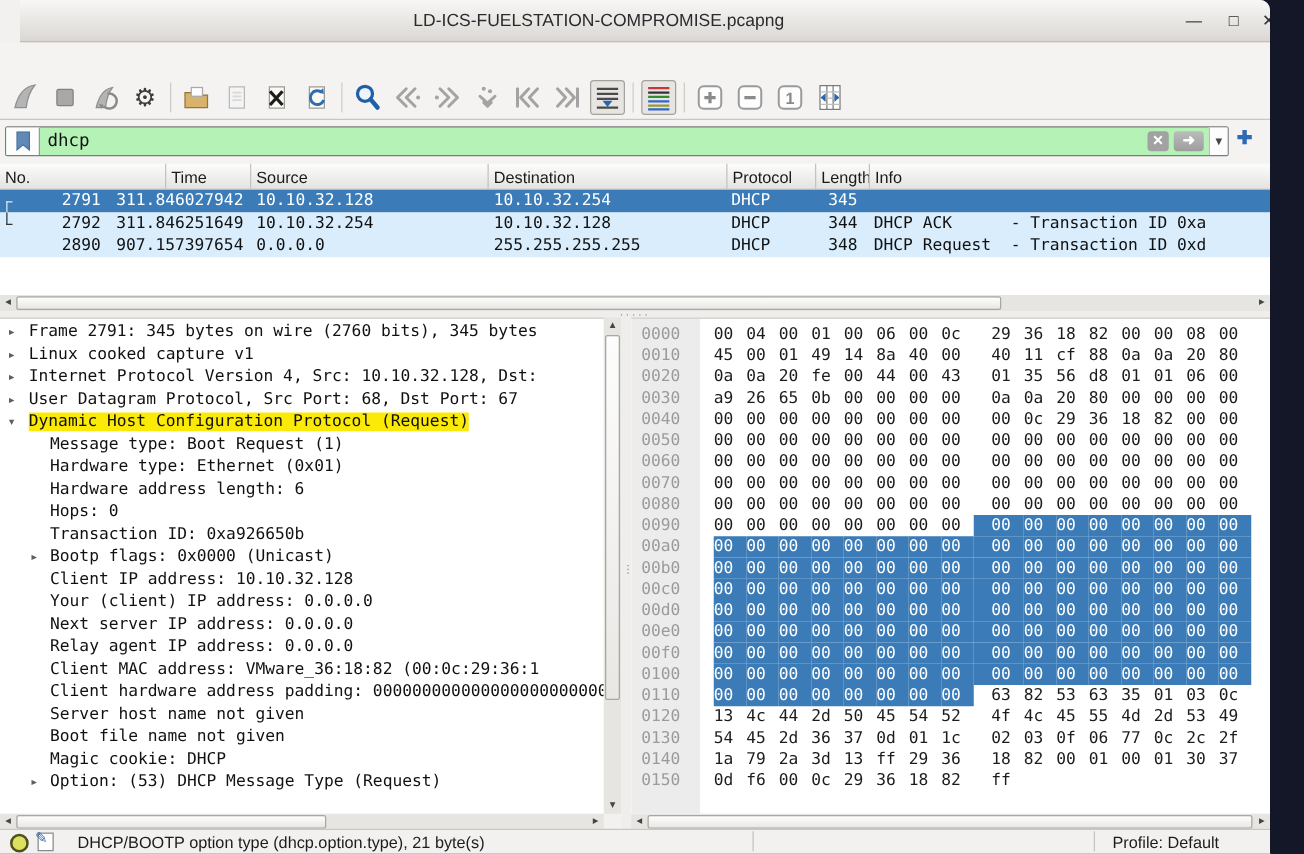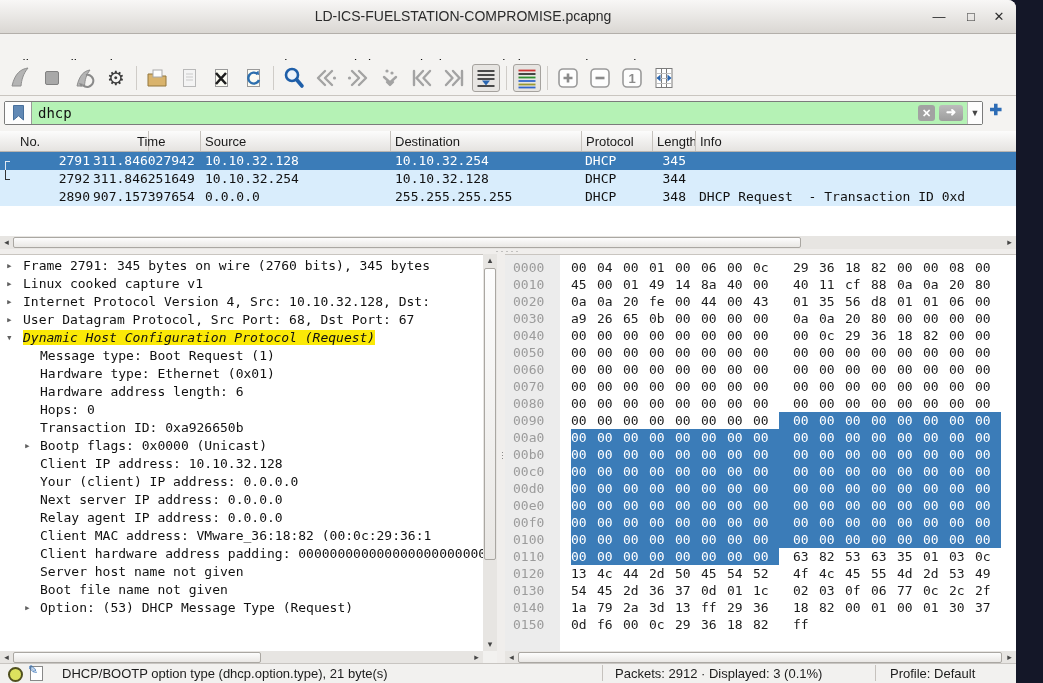--- a/index.html
+++ b/index.html
@@ -4,21 +4,21 @@
 <style>
   html,body{margin:0;padding:0;}
   body{width:1043px;height:683px;position:relative;overflow:hidden;
        font-family:"Liberation Sans", sans-serif;background:var(--desktop,#141728);}
 
   
   #win{position:absolute;left:0;top:0;width:1016px;height:683px;background:#f2f1ef;
        border-top-right-radius:8px;overflow:hidden;}
 
   
-  #titlebar{position:absolute;left:0;top:0;width:100%;height:33px;
+  #titlebar{position:absolute;left:16px;top:0;width:100%;height:33px;
     background:linear-gradient(#f8f7f6,#dad7d3);border-bottom:1px solid #b3afaa;}
   #title{position:absolute;left:0;right:90px;top:0;height:33px;line-height:33px;
     text-align:center;font-size:14px;color:#2b2b2b;}
   .winbtn{position:absolute;top:0;width:30px;height:33px;line-height:33px;text-align:center;
     color:#2e2e2e;font-size:13px;}
   #btn-min{right:62px}#btn-max{right:30px}#btn-close{right:2px}
 
   
   #menubar{position:absolute;left:0;top:34px;width:100%;height:26px;background:#f4f3f1;
     display:flex;align-items:center;padding-left:4px;box-sizing:border-box;font-size:14px;color:#111;}
@@ -54,21 +54,21 @@
   #plheader{position:absolute;left:0;top:131px;width:100%;height:21px;
     background:linear-gradient(#fcfcfc,#e5e3e0);border-bottom:1px solid #b9b5b0;box-sizing:border-box;}
   .hc{position:absolute;top:0;bottom:0;border-right:1px solid #c6c2bd;padding:3px 0 0 4px;
     box-sizing:border-box;font-size:13px;color:#1a1a1a;overflow:hidden;}
   #plrows{position:absolute;left:0;top:152px;width:100%;height:54px;background:#fff;}
   #plwhite{position:absolute;left:0;top:206px;width:100%;height:30px;background:#fff;}
   .prow{position:relative;height:18px;line-height:18px;font-family:"DejaVu Sans Mono",monospace;
     font-size:13px;background:var(--row-blue,#d9edfc);color:#111;}
   .prow.psel{background:var(--sel-blue,#3b7cb8);color:#fff;}
   .pcell{position:absolute;top:0;white-space:pre;}
-  .pc-no{left:40px;width:50px;text-align:right;}
+  .pc-no{left:40px;width:50px;text-align:center;}
   .pc-time{left:93px;} .pc-src{left:205px;} .pc-dst{left:395px;} .pc-proto{left:585px;}
   .pc-len{left:640px;width:46px;text-align:right;}
   .pc-info{left:699px;right:0;overflow:hidden;}
   .brk{position:absolute;left:5px;width:5px;box-sizing:border-box;}
   .brk.t{top:9px;bottom:0;border-top:1px solid #dfe8f2;border-left:1px solid #dfe8f2;}
   .brk.b{top:0;height:10px;border-bottom:1px solid #333;border-left:1px solid #333;}
 
   
   .sb{position:absolute;background:#e7e5e2;}
   .sb .thumb{position:absolute;background:linear-gradient(#fdfdfd,#e9e7e4);
@@ -88,21 +88,21 @@
     writing-mode:vertical-lr;}
 
   
   #details{position:absolute;left:0;top:254px;width:483px;height:397px;background:#fff;
     overflow:hidden;border-top:1px solid #c9c5c0;box-sizing:border-box;padding-top:2px;}
   .tl{position:relative;height:18px;line-height:18px;white-space:pre;
     font-family:"DejaVu Sans Mono",monospace;font-size:13px;color:#111;}
   .tl .ar{position:absolute;color:#5f5f5f;font-size:11px;}
   .tl.i0{padding-left:23px;} .tl.i0 .ar{left:6px;}
   .tl.i1{padding-left:40px;} .tl.i1 .ar{left:24px;}
-  .tx.hl{background:var(--hl-yellow,#fbe907);font-style:italic;}
+  .tx.hl{background:var(--hl-yellow,#fbe907);}
 
   
   #hex{position:absolute;left:505px;top:254px;width:511px;height:397px;background:#fff;
     overflow:hidden;border-top:1px solid #c9c5c0;box-sizing:border-box;padding-top:4px;}
   #hexgutter{position:absolute;left:0;top:0;width:55px;height:100%;background:#ececec;}
   .hx{position:relative;height:17px;line-height:17px;white-space:pre;
     font-family:"DejaVu Sans Mono",monospace;font-size:13px;color:#1c1c1c;}
   .hx .off{position:absolute;left:8px;color:#9b9b9b;}
   .hx .bytes{position:absolute;left:66px;top:0;}
   .hb{display:inline-block;width:26px;}
@@ -289,21 +289,21 @@
       </span>
       <input id="filter-input" type="text" value="dhcp" style="">
       <span id="clear-btn">✕</span>
       <span id="apply-btn">➜</span>
       <span id="filter-caret">▼</span>
     </div>
     <span id="add-filter-btn">✚</span>
   </div>
 
   <div id="plheader">
-    <div class="hc" style="left:16px;width:133px">No.</div>
+    <div class="hc" style="left:0;width:133px">No.</div>
     <div class="hc" style="left:133px;width:68px">Time</div>
     <div class="hc" style="left:201px;width:190px">Source</div>
     <div class="hc" style="left:391px;width:191px">Destination</div>
     <div class="hc" style="left:582px;width:71px">Protocol</div>
     <div class="hc" style="left:653px;width:43px">Length</div>
     <div class="hc" style="left:696px;right:0;border-right:none">Info</div>
   </div>
   <div id="plrows">
       <div class="prow psel">
         <span class="brk t"></span>
@@ -315,20 +315,21 @@
         <span class="pcell pc-len">345</span>
       </div>
       <div class="prow">
         <span class="brk b"></span>
         <span class="pcell pc-no">2792</span>
         <span class="pcell pc-time">311.846251649</span>
         <span class="pcell pc-src">10.10.32.254</span>
         <span class="pcell pc-dst">10.10.32.128</span>
         <span class="pcell pc-proto">DHCP</span>
         <span class="pcell pc-len">344</span>
+        <span class="pcell pc-info">DHCP ACK      - Transaction ID 0xa</span>
       </div>
       <div class="prow">
         <span class="pcell pc-no">2890</span>
         <span class="pcell pc-time">907.157397654</span>
         <span class="pcell pc-src">0.0.0.0</span>
         <span class="pcell pc-dst">255.255.255.255</span>
         <span class="pcell pc-proto">DHCP</span>
         <span class="pcell pc-len">348</span>
         <span class="pcell pc-info">DHCP Request  - Transaction ID 0xd</span>
       </div>
@@ -356,20 +357,21 @@
       <div class="tl i1"><span class="tx">Transaction ID: 0xa926650b</span></div>
       <div class="tl i1"><span class="ar">▸</span><span class="tx">Bootp flags: 0x0000 (Unicast)</span></div>
       <div class="tl i1"><span class="tx">Client IP address: 10.10.32.128</span></div>
       <div class="tl i1"><span class="tx">Your (client) IP address: 0.0.0.0</span></div>
       <div class="tl i1"><span class="tx">Next server IP address: 0.0.0.0</span></div>
       <div class="tl i1"><span class="tx">Relay agent IP address: 0.0.0.0</span></div>
       <div class="tl i1"><span class="tx">Client MAC address: VMware_36:18:82 (00:0c:29:36:1</span></div>
       <div class="tl i1"><span class="tx">Client hardware address padding: 000000000000000000000000</span></div>
       <div class="tl i1"><span class="tx">Server host name not given</span></div>
       <div class="tl i1"><span class="tx">Boot file name not given</span></div>
+      <div class="tl i1"><span class="tx">Magic cookie: DHCP</span></div>
       <div class="tl i1"><span class="ar">▸</span><span class="tx">Option: (53) DHCP Message Type (Request)</span></div>
     </div>
 
   <div class="sb v" style="left:483px;top:254px;height:397px">
     <span class="arr" style="top:0">▴</span>
     <div class="thumb" style="top:14px;height:292px"></div>
     <span class="arr" style="bottom:0">▾</span>
   </div>
 
   <div class="sb h" style="left:0;top:651px;width:483px">
@@ -416,18 +418,17 @@
     <span class="arr" style="right:0">▸</span>
   </div>
 
   <div id="statusbar">
     <span id="expert-dot"></span>
     <span id="comment-ico">
         <i>✎</i>
       </span>
     <span id="status-field">DHCP/BOOTP option type (dhcp.option.type), 21 byte(s)</span>
     <span class="statsep" style="left:602px"></span>
-    <span id="status-packets">Packets: 2912 · Displayed: 3 (0.1%)</span>
     <span class="statsep" style="left:875px"></span>
     <span id="status-profile">Profile: Default</span>
   </div>
 
 </div>
 
 </body></html>

